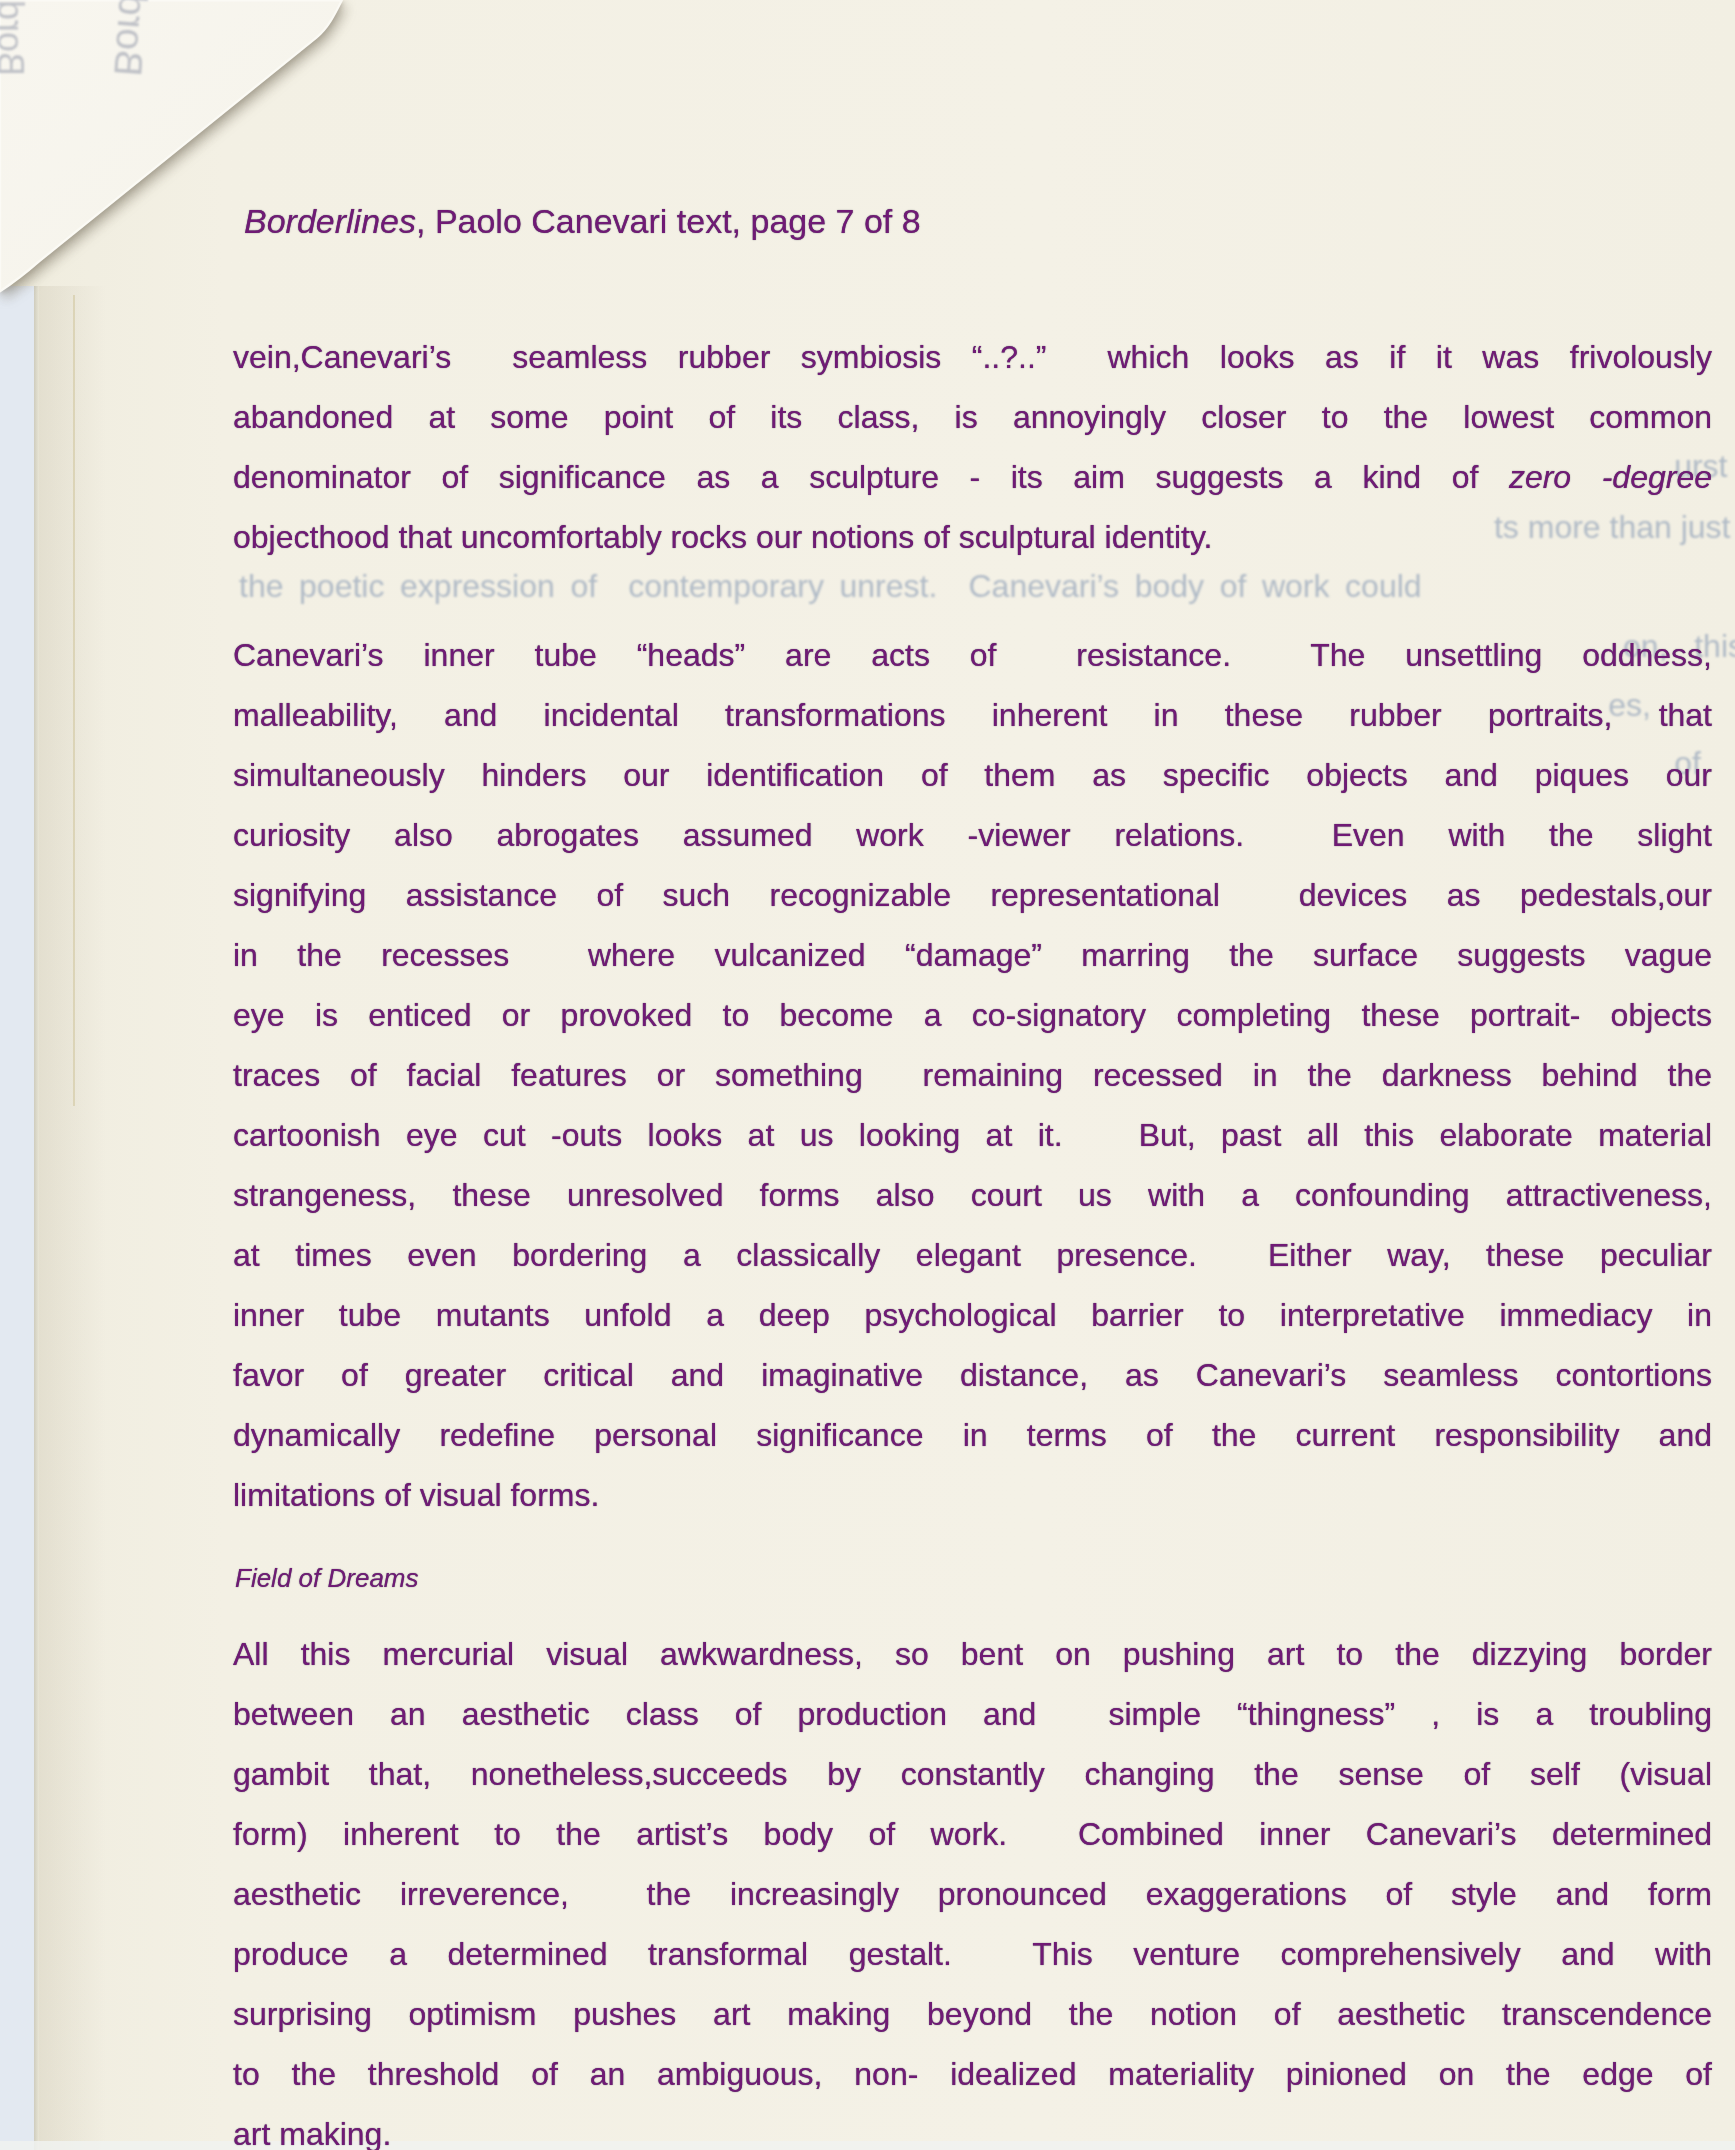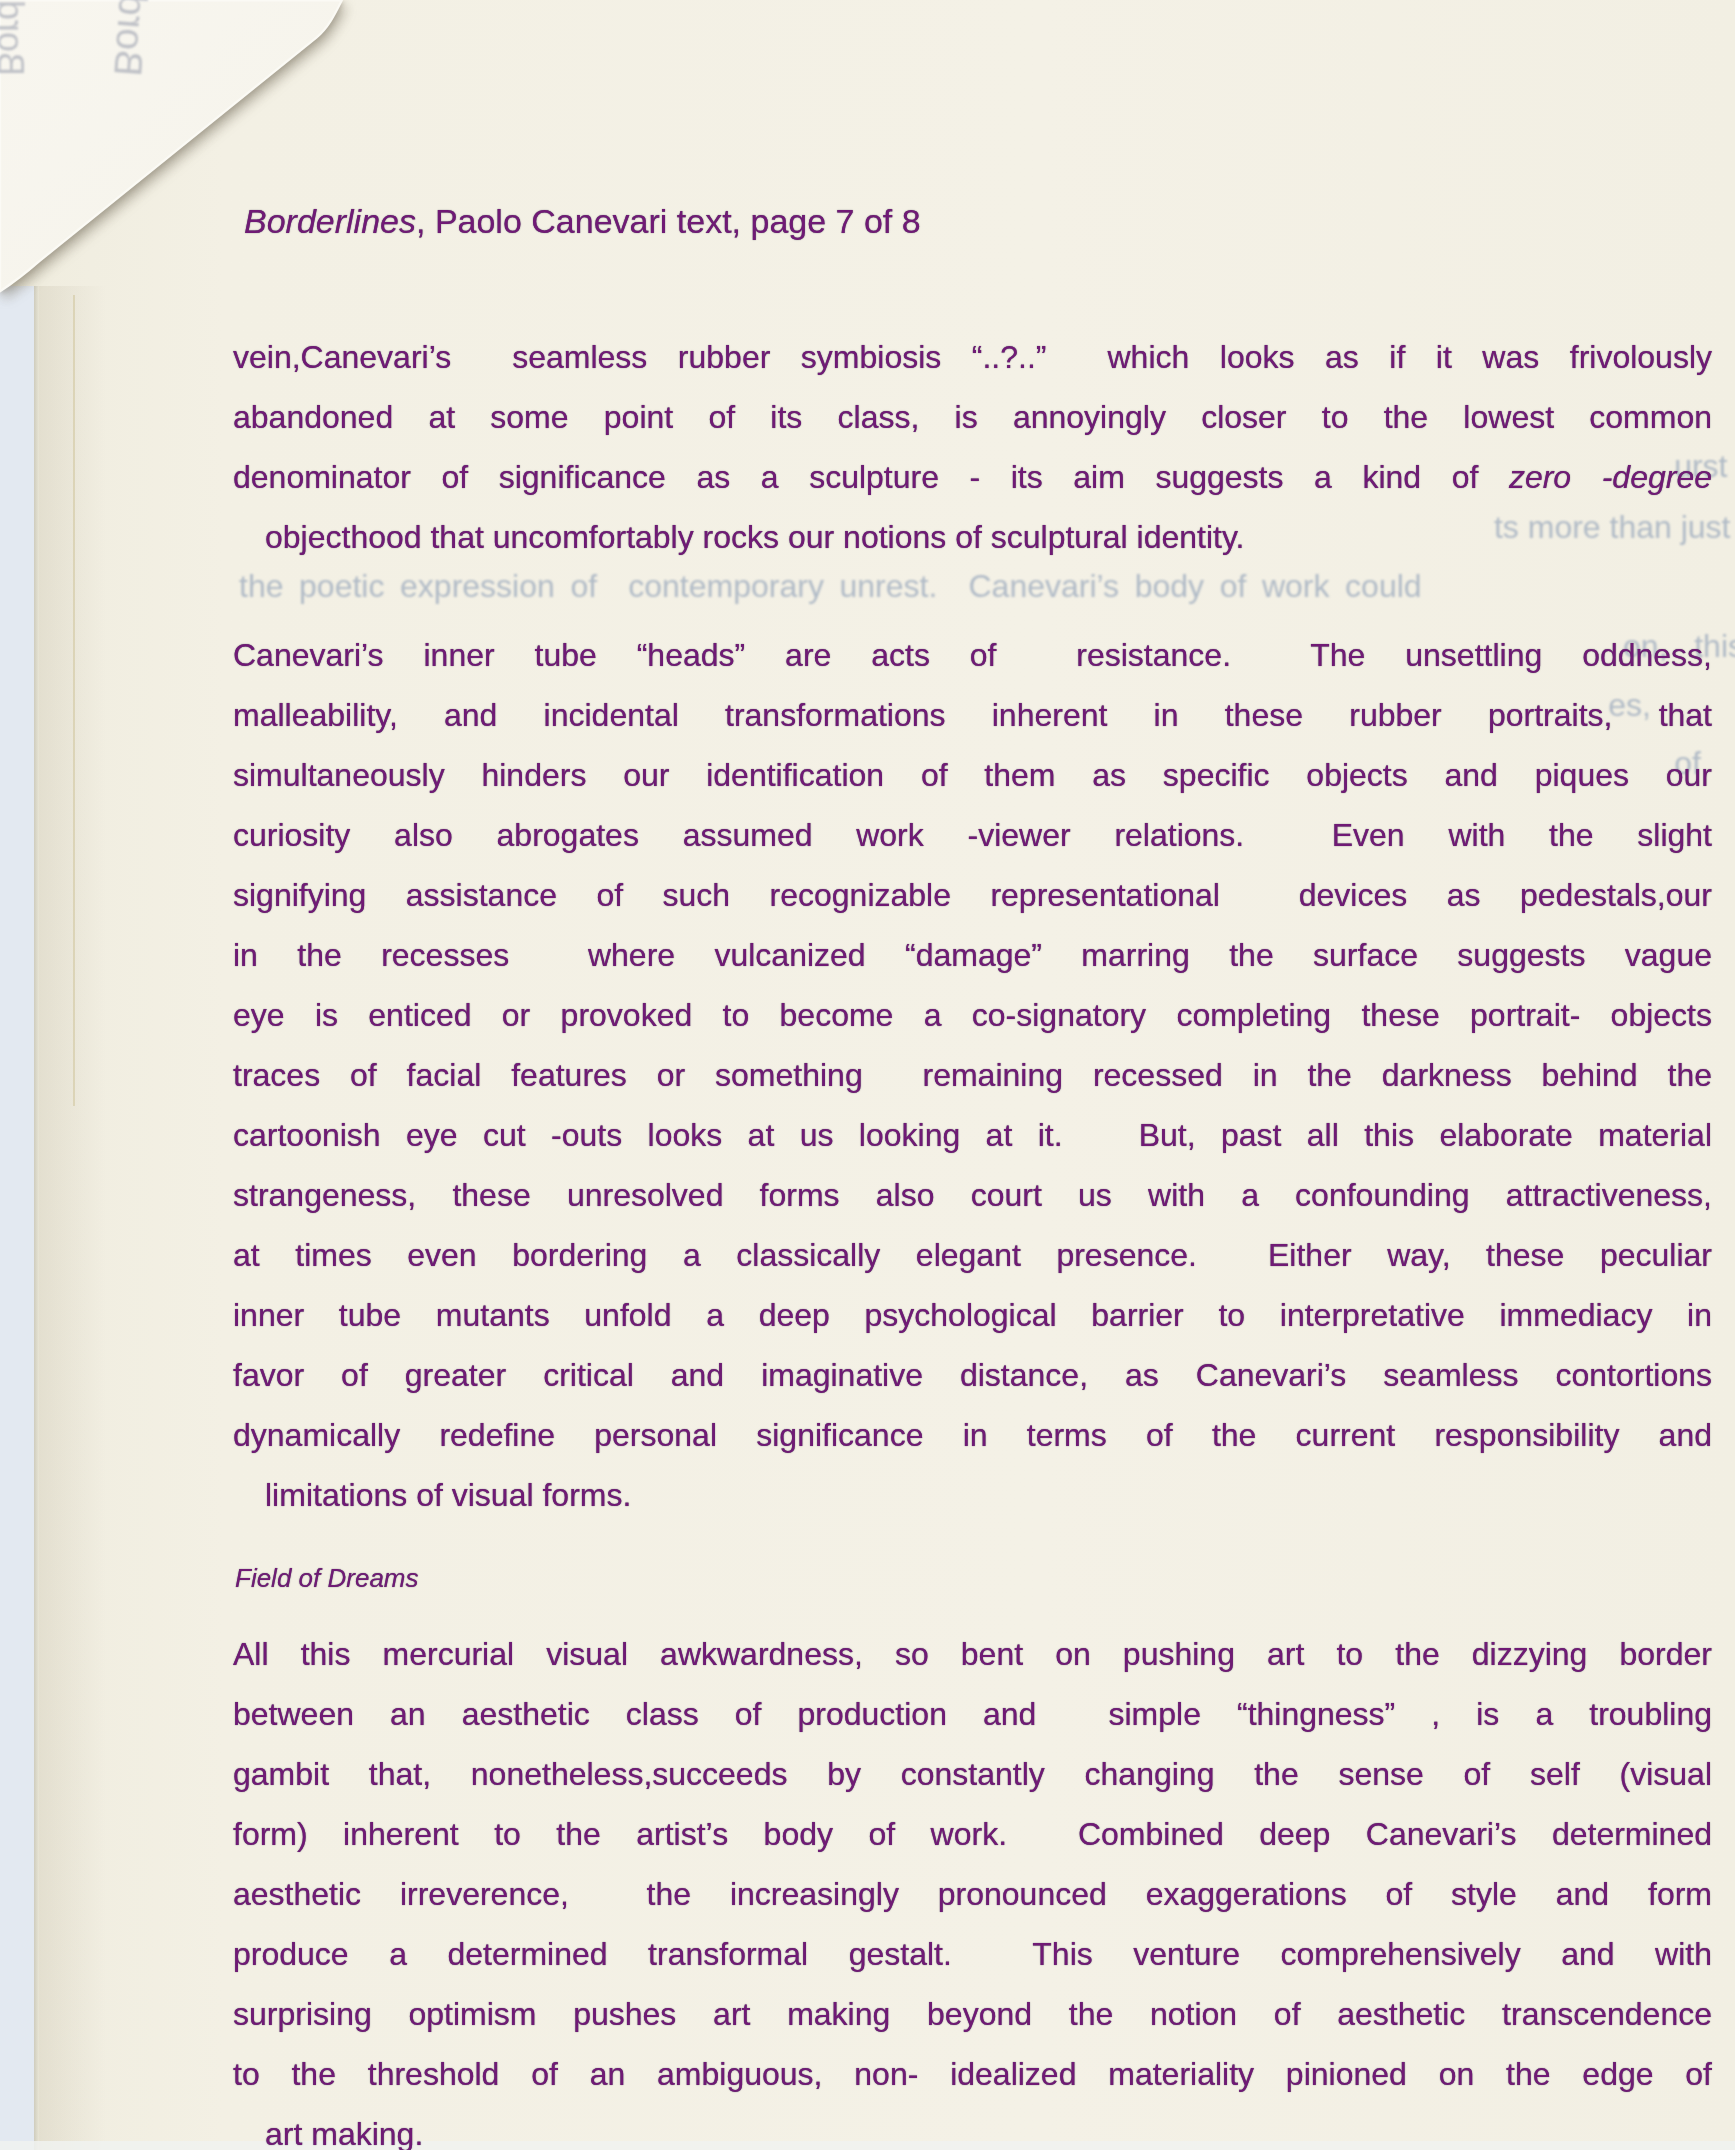--- a/index.html
+++ b/index.html
@@ -29,21 +29,21 @@
   .gf3{top:687px;right:84px;}
   .gf4{top:745px;right:34px;}
   
   .ink{color:#701a75;text-shadow:0 0 0.7px rgba(34,34,58,.70),0 0 1.9px rgba(34,34,58,.22);}
   .title{position:absolute;left:244px;top:202px;font-size:34px;white-space:pre-wrap;}
   .para{position:absolute;left:233px;width:1479px;font-size:32px;line-height:60px;}
   .para-1{top:327px;}
   .para-2{top:625px;}
   .para-3{top:1624px;}
   .line{text-align:justify;text-align-last:justify;white-space:pre-wrap;height:60px;overflow:visible;}
-  .line.last{text-align-last:left;margin-left:32px;}
+  .line.last{text-align-last:left;}
   .it{font-style:italic;}
   .heading{position:absolute;left:235px;top:1563px;font-size:26px;font-style:italic;}
   
   .fold{position:absolute;left:0;top:0;width:388px;height:344px;
         filter:drop-shadow(3.7px 6px 6px rgba(118,110,94,.45)) drop-shadow(1.5px 2.2px 2.2px rgba(118,110,94,.30));}
   .mirror-box{position:absolute;display:flex;align-items:center;justify-content:center;
               color:rgba(146,152,168,.55);filter:blur(1px);}
   .mirror-box span{display:inline-block;}
   .mb-a{left:-39px;top:-12px;width:99px;height:99px;font-size:36px;}
   .mb-a span{transform:scaleX(-1) rotate(-90deg);}
@@ -94,21 +94,21 @@
       <div class="line"><span>at times even bordering a classically elegant presence.  Either way, these peculiar</span></div>
       <div class="line"><span>inner tube mutants unfold a deep psychological barrier to interpretative immediacy in</span></div>
       <div class="line"><span>favor of greater critical and imaginative distance, as Canevari’s seamless contortions</span></div>
       <div class="line"><span>dynamically redefine personal significance in terms of the current responsibility and</span></div>
       <div class="line last"><span>limitations of visual forms.</span></div>
     </div>
   <div class="para para-3 ink">
       <div class="line"><span>All this mercurial visual awkwardness, so bent on pushing art to the dizzying border</span></div>
       <div class="line"><span>between an aesthetic class of production and  simple “thingness” , is a troubling</span></div>
       <div class="line"><span>gambit that, nonetheless,succeeds by constantly changing the sense of self (visual</span></div>
-      <div class="line"><span>form) inherent to the artist’s body of work.  Combined deep Canevari’s determined</span></div>
+      <div class="line"><span>form) inherent to the artist’s body of work.  Combined inner Canevari’s determined</span></div>
       <div class="line"><span>aesthetic irreverence,  the increasingly pronounced exaggerations of style and form</span></div>
       <div class="line"><span>produce a determined transformal gestalt.  This venture comprehensively and with</span></div>
       <div class="line"><span>surprising optimism pushes art making beyond the notion of aesthetic transcendence</span></div>
       <div class="line"><span>to the threshold of an ambiguous, non- idealized materiality pinioned on the edge of</span></div>
       <div class="line last"><span>art making.</span></div>
     </div>
 
   <div class="heading ink">Field of Dreams</div>
 
   <svg class="fold" width="388" height="344" viewBox="0 0 520 460">

